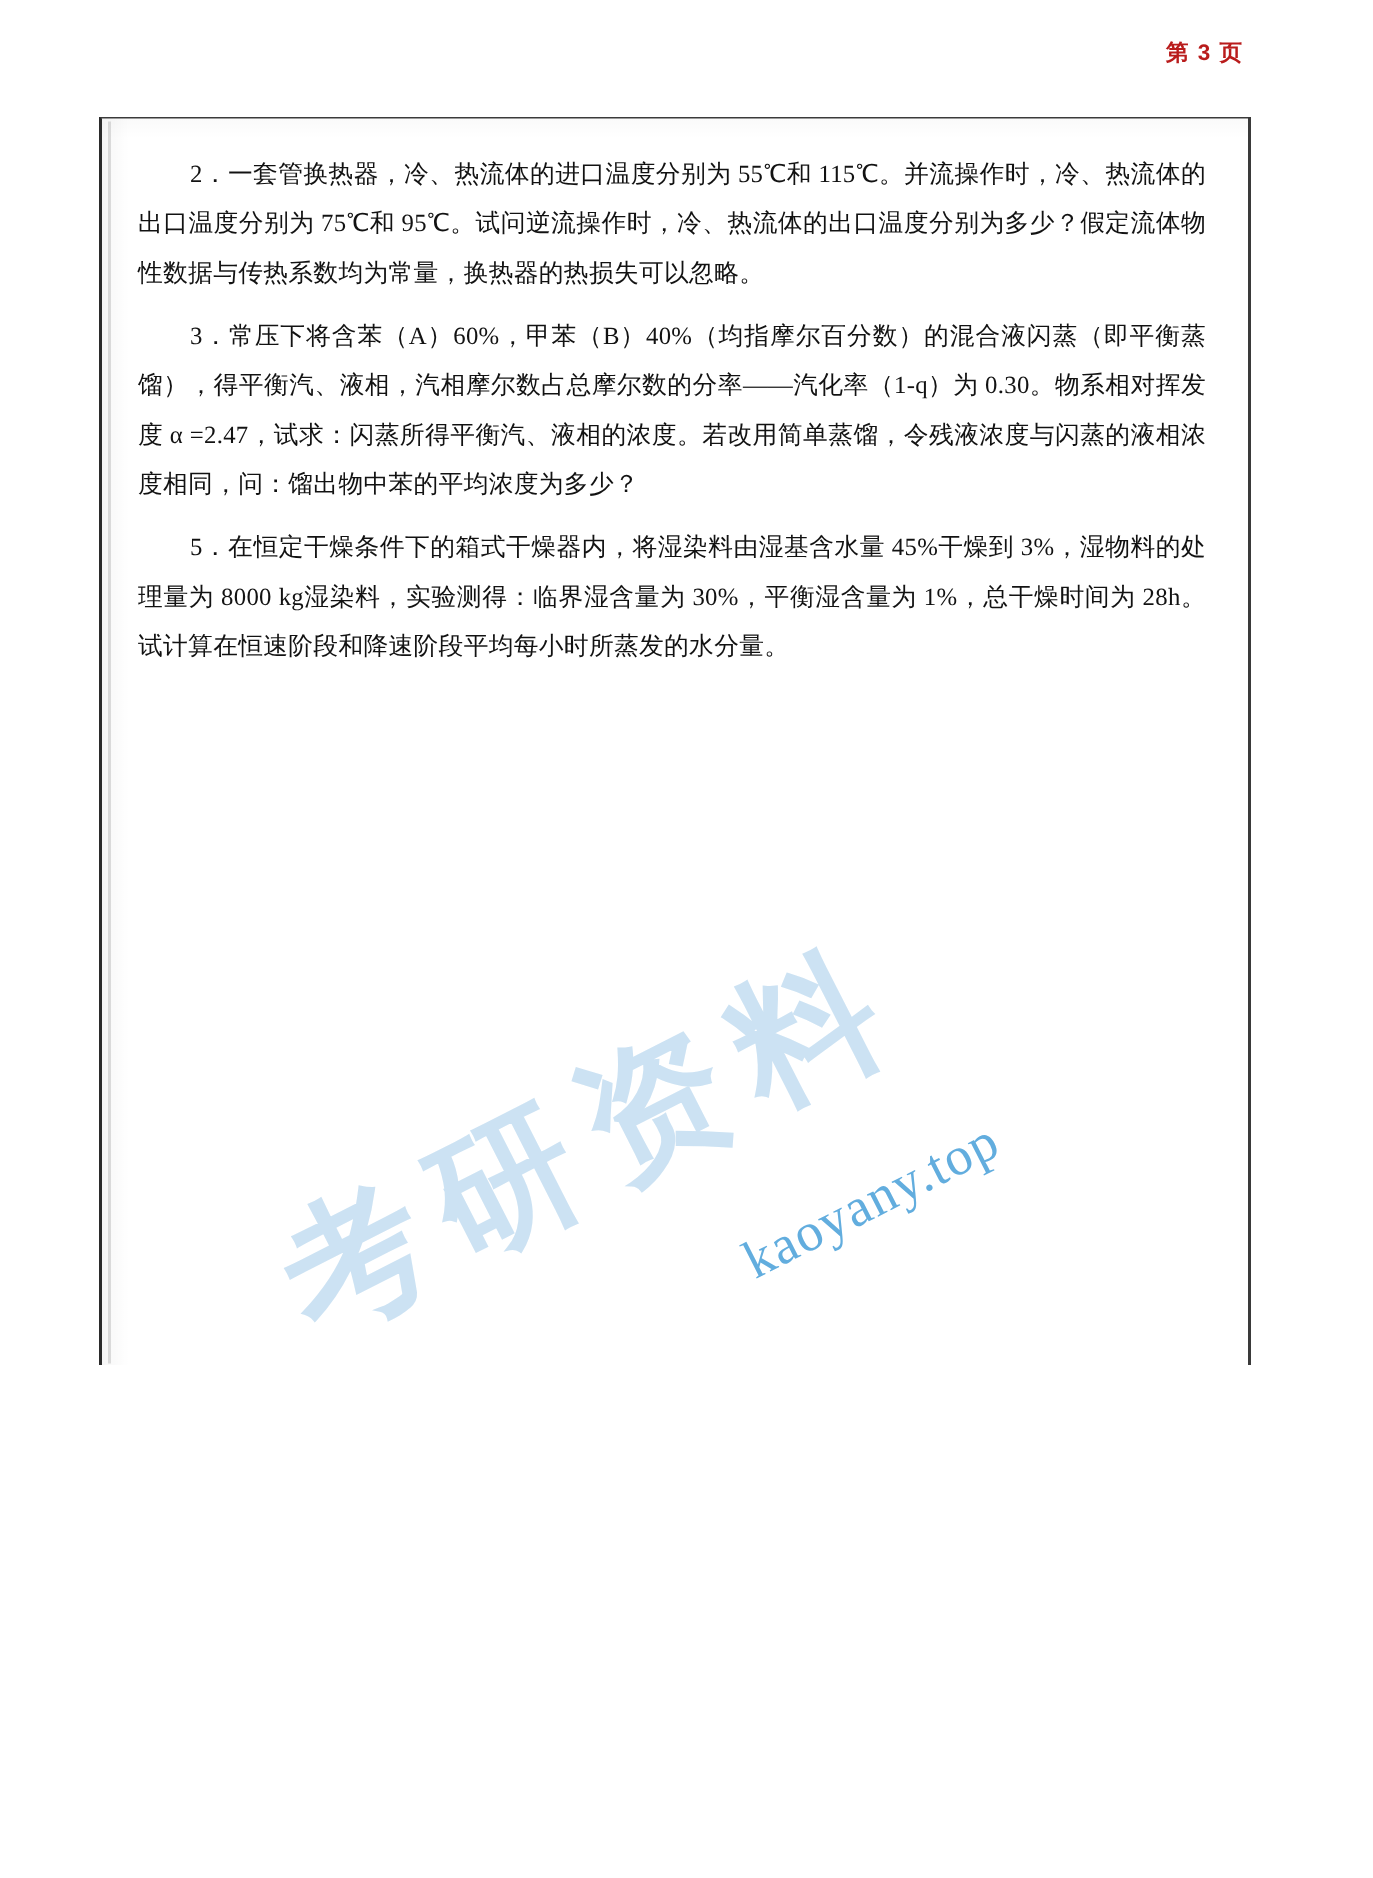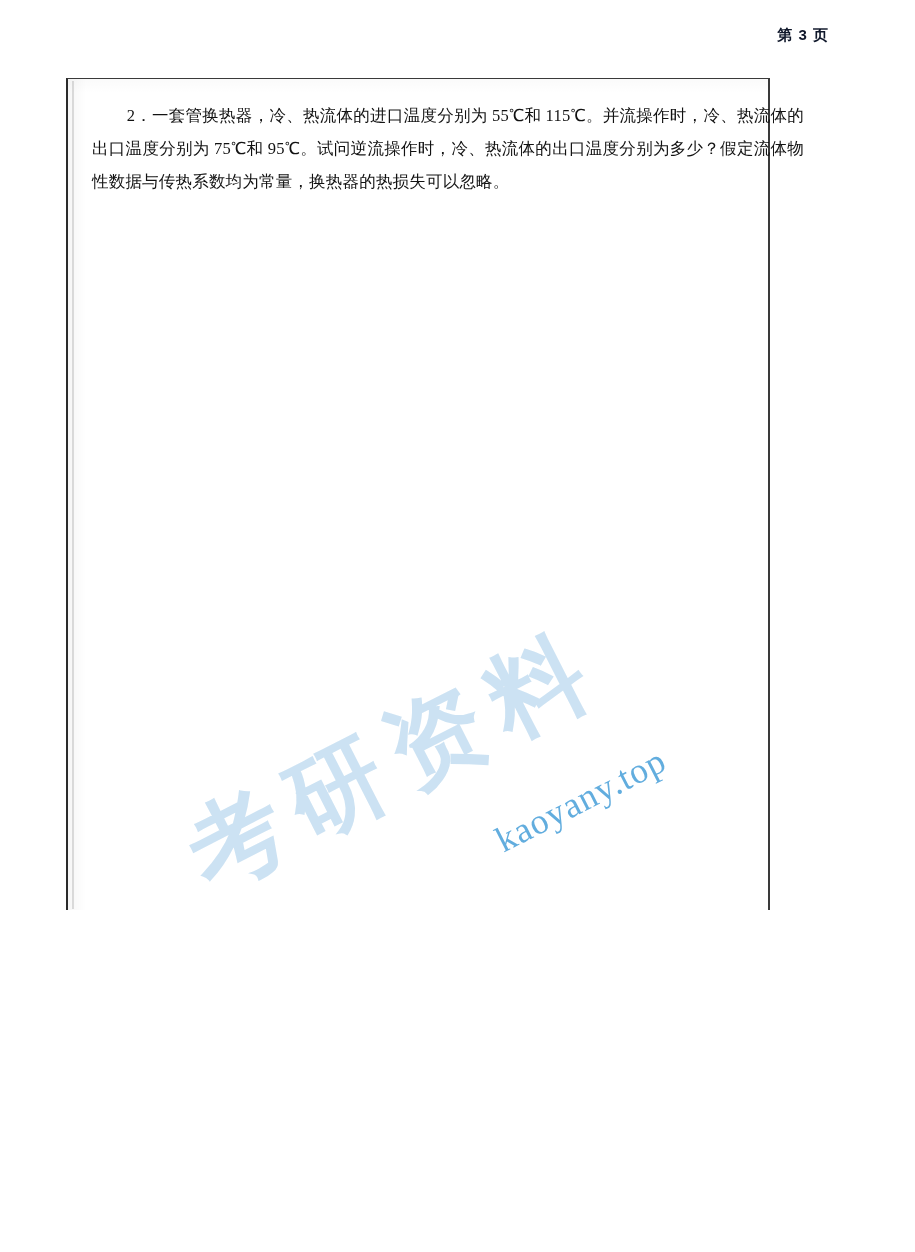--- a/index.html
+++ b/index.html
@@ -18,29 +18,29 @@
 
   
   .page-header {
     position: absolute;
     top: 26px;
     right: 86px;
     font-family: "Liberation Sans", sans-serif;
     font-weight: bold;
     font-size: 15px;
     letter-spacing: 1px;
-    color: #0f172a;
+    color: #b91c1c;
   }
 
   
   .scan-frame {
     position: absolute;
     left: 66px;
     top: 78px;
-    width: 704px;
+    width: 768px;
     height: 832px;
     border-left: 2px solid #2b2b2b;
     border-top: 1px solid #3a3a3a;
     border-right: 2px solid #3a3a3a;
     box-sizing: border-box;
     background: #ffffff;
   }
   .scan-frame::after{
     content:"";
     position:absolute;
@@ -114,17 +114,19 @@
 </head>
 <body>
 
 <div class="page-header">第 3 页</div>
 
 <div class="scan-frame">
   <div class="grain"></div>
 
   <div class="content">
     <p class="para">2．一套管换热器，冷、热流体的进口温度分别为 55℃和 115℃。并流操作时，冷、热流体的出口温度分别为 75℃和 95℃。试问逆流操作时，冷、热流体的出口温度分别为多少？假定流体物性数据与传热系数均为常量，换热器的热损失可以忽略。</p>
+    <p class="para">3．常压下将含苯（A）60%，甲苯（B）40%（均指摩尔百分数）的混合液闪蒸（即平衡蒸馏），得平衡汽、液相，汽相摩尔数占总摩尔数的分率——汽化率（1-q）为 0.30。物系相对挥发度 α =2.47，试求：闪蒸所得平衡汽、液相的浓度。若改用简单蒸馏，令残液浓度与闪蒸的液相浓度相同，问：馏出物中苯的平均浓度为多少？</p>
+    <p class="para tight">5．在恒定干燥条件下的箱式干燥器内，将湿染料由湿基含水量 45%干燥到 3%，湿物料的处理量为 8000 kg湿染料，实验测得：临界湿含量为 30%，平衡湿含量为 1%，总干燥时间为 28h。试计算在恒速阶段和降速阶段平均每小时所蒸发的水分量。</p>
   </div>
 
   <div class="wm-cn">考研资料</div>
   <div class="wm-url">kaoyany.top</div>
 </div>
 
 </body></html>

